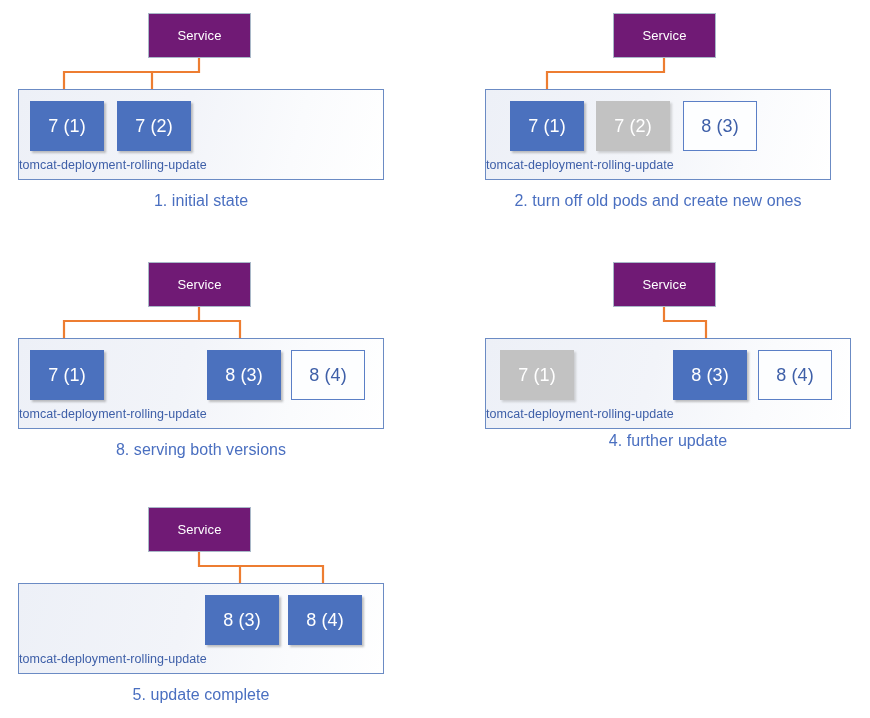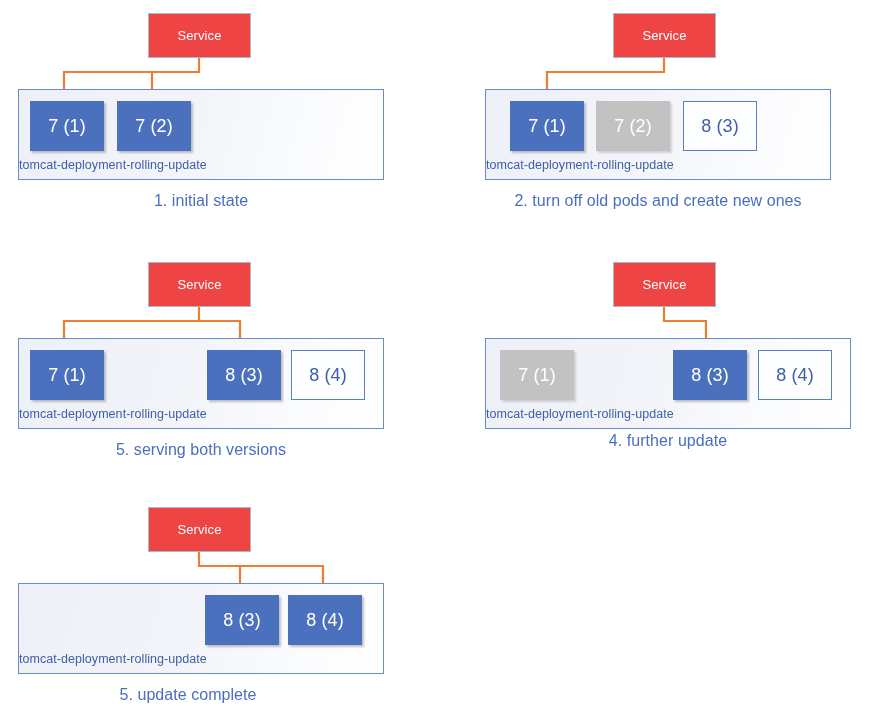--- a/index.html
+++ b/index.html
@@ -17,21 +17,21 @@
   }
 
   
   .panel {
     position: absolute;
   }
 
   
   .service-box {
     position: absolute;
-    background: #ef4444;
+    background: #701a75;
     border: 1px solid #A9B8C8;
     box-sizing: border-box;
     color: #ffffff;
     font-size: 13px;
     display: flex;
     align-items: center;
     justify-content: center;
     letter-spacing: .1px;
   }
 
@@ -196,21 +196,21 @@
     <span>7 (1)</span>
   </div>
   <div class="pod active" style="left:207px; top:350px; width:74px; height:50px;">
     <span>8 (3)</span>
   </div>
   <div class="pod pending" style="left:291px; top:350px; width:74px; height:50px;">
     <span>8 (4)</span>
   </div>
 
   <div class="caption" style="left:18px; top:441px; width:366px;">
-    <span>5. serving both versions</span>
+    <span>8. serving both versions</span>
   </div>
 </div>
 
 <div class="panel">
 
   <div class="service-box" style="left:613px; top:262px; width:103px; height:45px;">
     <span>Service</span>
   </div>
 
   <div class="deployment" style="left:485px; top:338px; width:366px; height:91px;">
@@ -242,16 +242,16 @@
     <div class="deployment-label">tomcat-deployment-rolling-update</div>
   </div>
 
   <div class="pod active" style="left:205px; top:595px; width:74px; height:50px;">
     <span>8 (3)</span>
   </div>
   <div class="pod active" style="left:288px; top:595px; width:74px; height:50px;">
     <span>8 (4)</span>
   </div>
 
-  <div class="caption" style="left:5px; top:686px; width:366px;">
+  <div class="caption" style="left:18px; top:686px; width:366px;">
     <span>5. update complete</span>
   </div>
 </div>
 
 </body></html>

